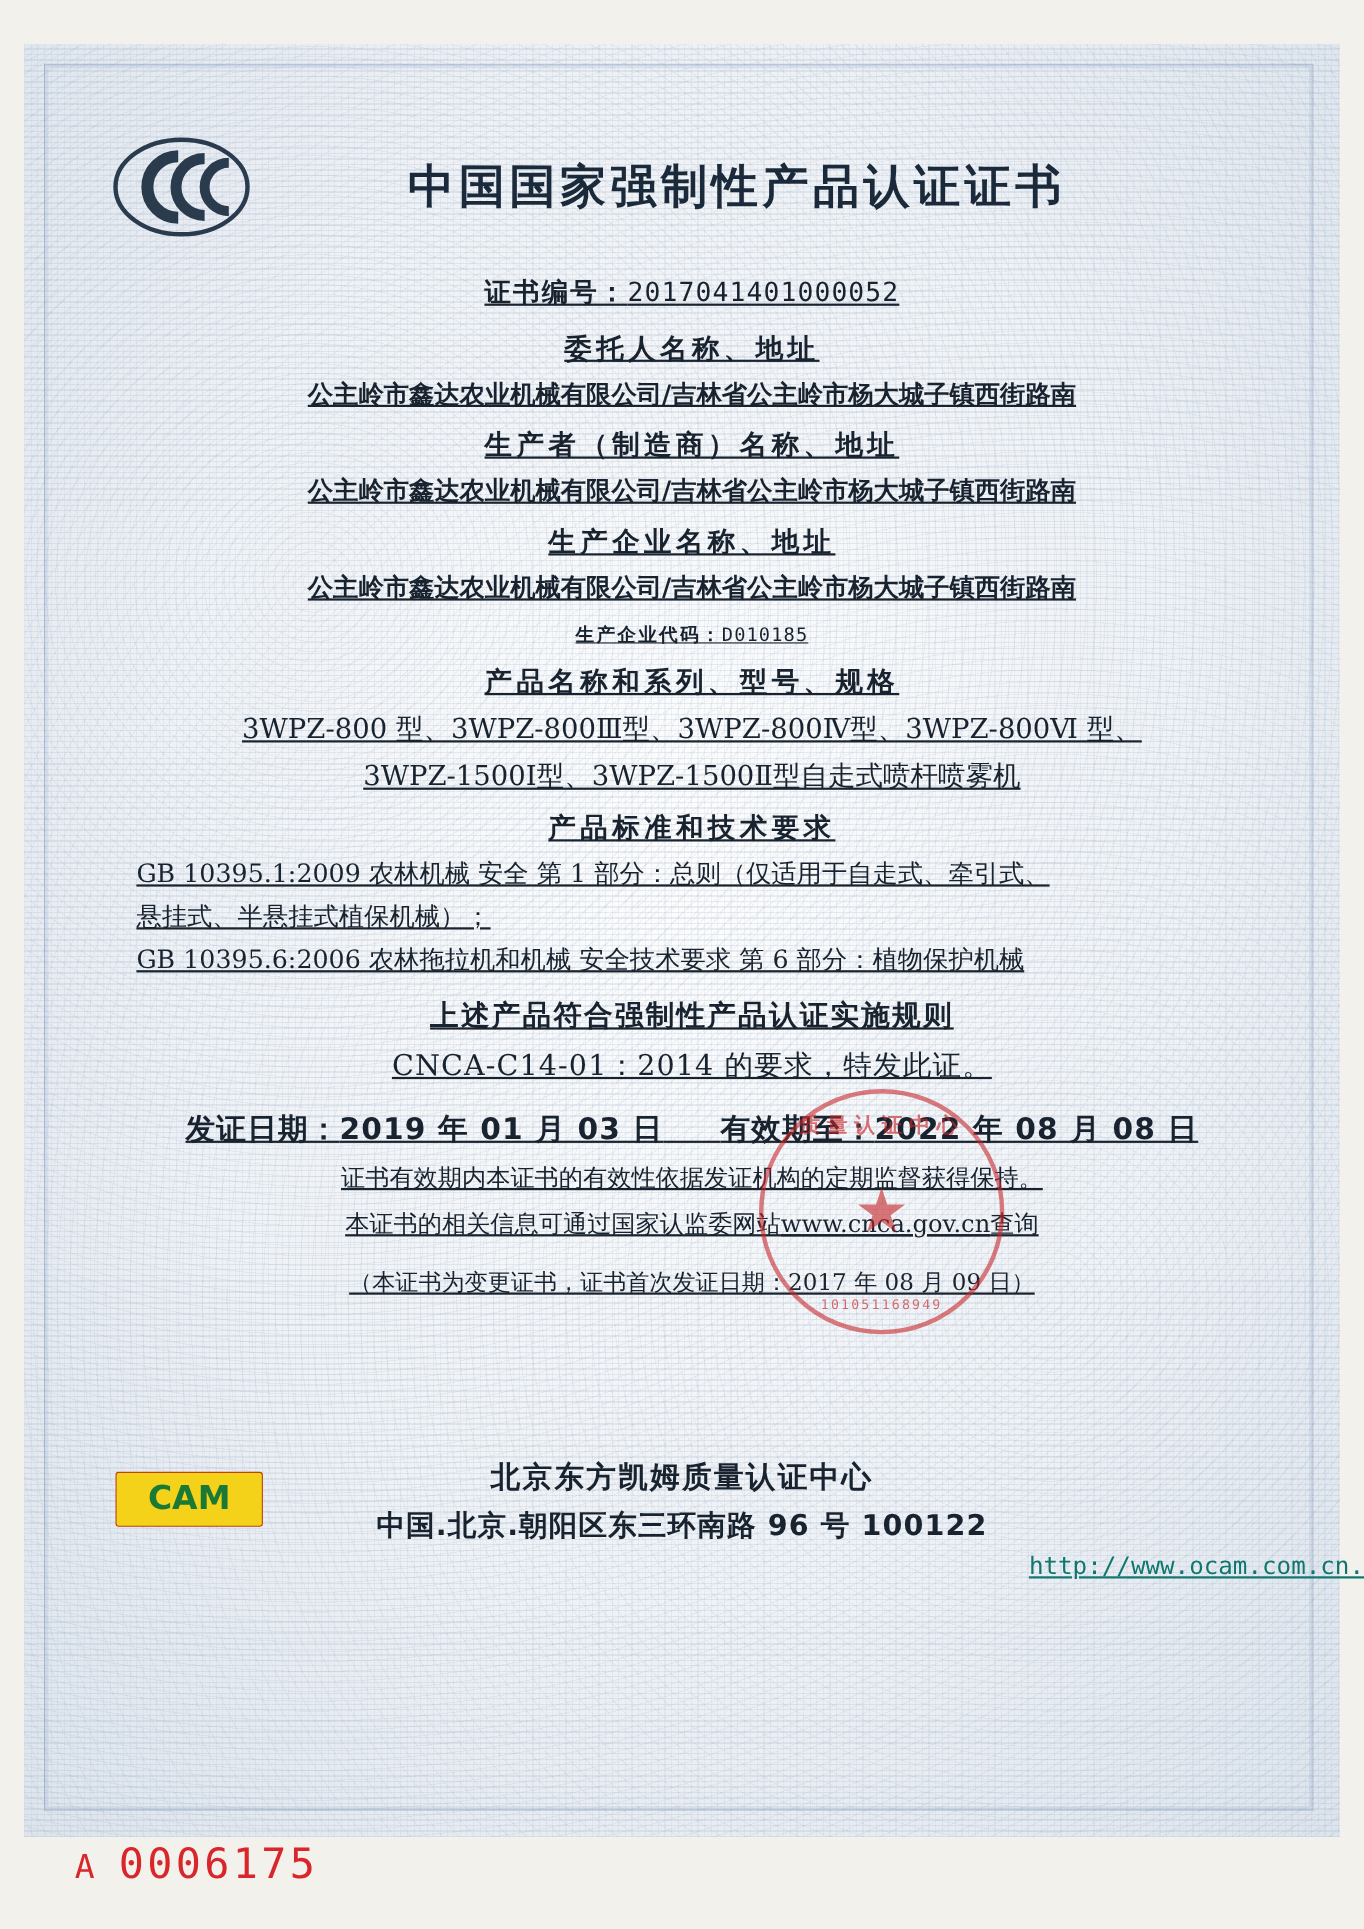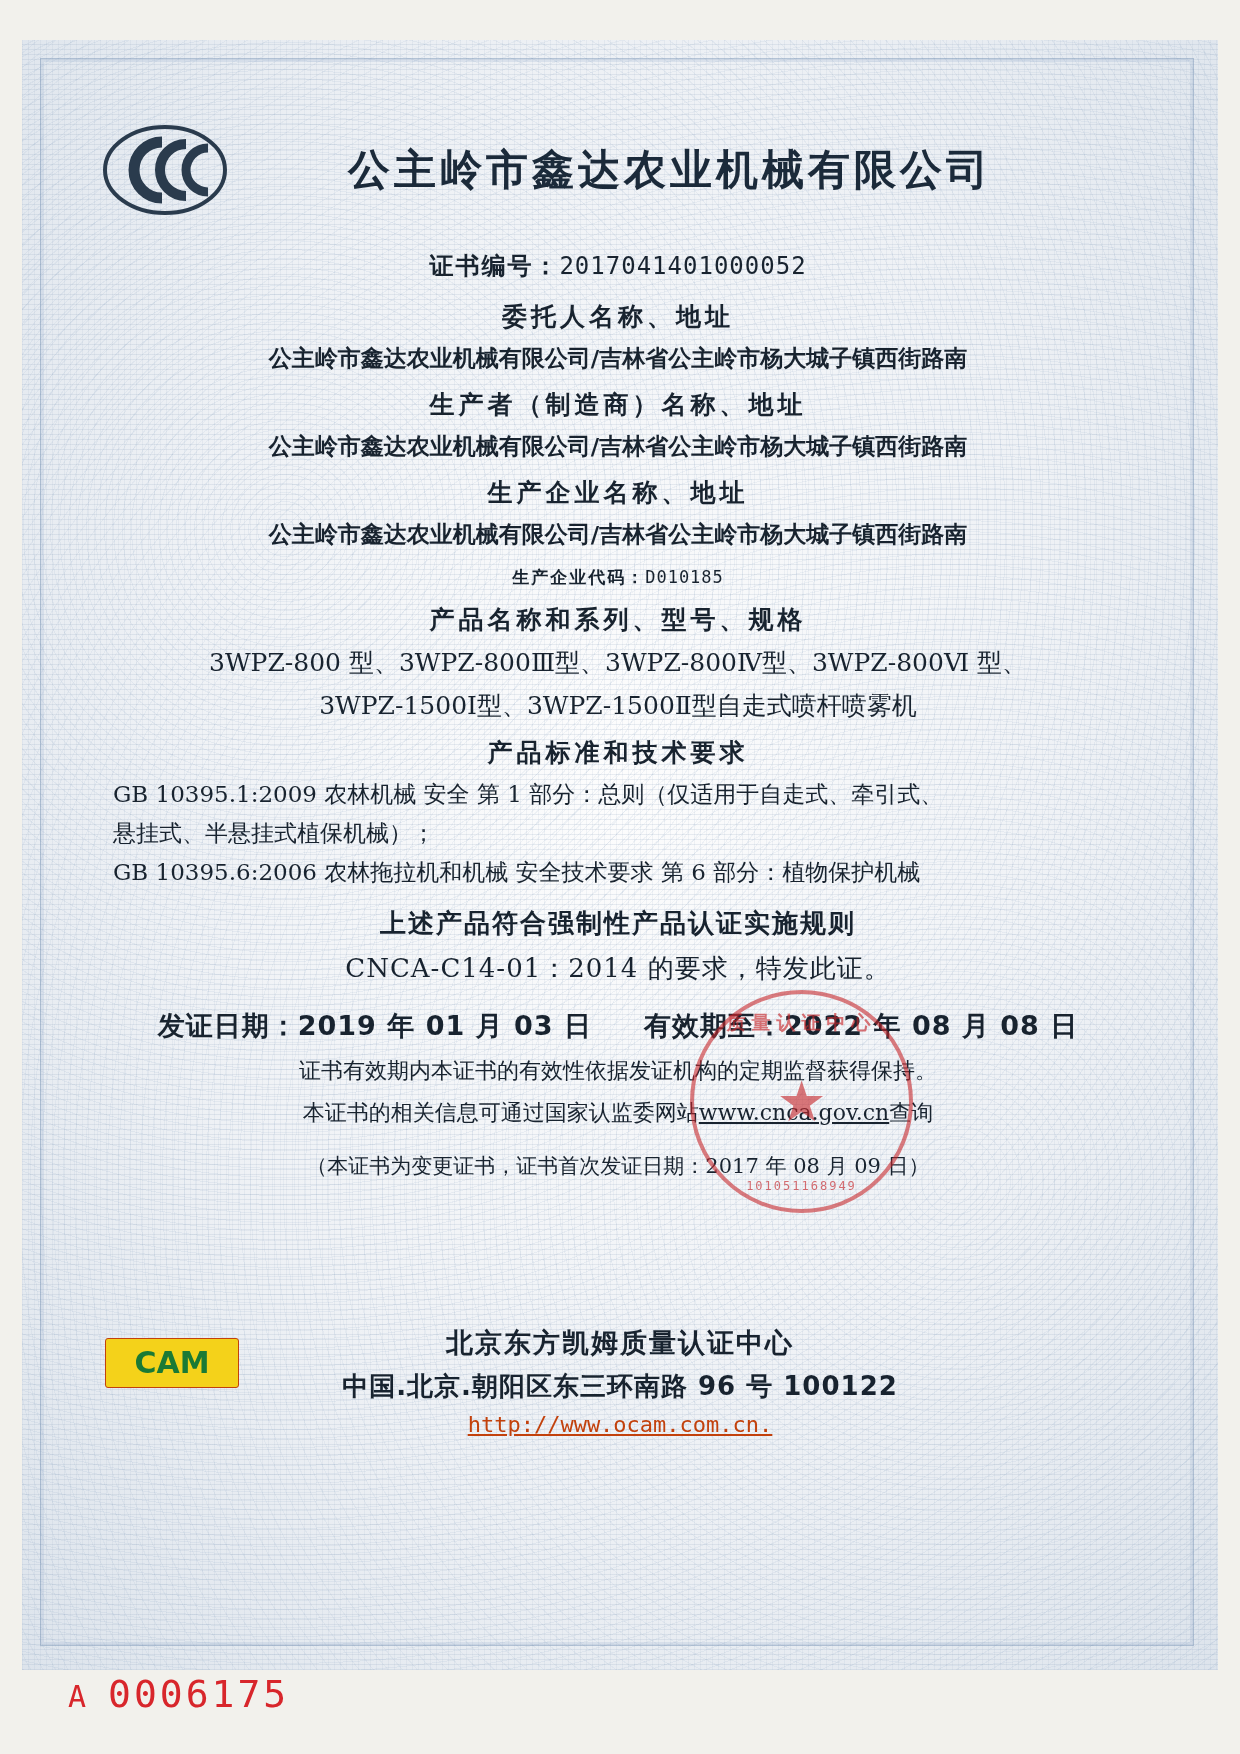--- a/index.html
+++ b/index.html
@@ -72,25 +72,26 @@
     font-family: "DejaVu Sans", sans-serif;
     font-weight: bold;
     font-size: 42px;
     letter-spacing: 4px;
     color: #1b2a3a;
     padding-right: 30px;
   }
 
   .body-area {
     position: absolute;
-    left: 93px;
+    left: 104px;
     top: 250px;
     width: 1050px;
     text-align: center;
     color: #18232f;
+    text-decoration: underline;
   }
   .line { margin: 0 0 6px 0; }
   .cert-no {
     font-family: "DejaVu Sans Mono", monospace;
     font-size: 24px;
     letter-spacing: 1px;
     margin-bottom: 18px;
   }
   .cert-no .lbl {
     font-family: "DejaVu Sans", sans-serif;
@@ -194,23 +195,24 @@
     font-family: "DejaVu Sans", sans-serif;
     font-weight: bold;
     font-size: 26px;
     letter-spacing: 1px;
     color: #18232f;
     margin-bottom: 8px;
   }
   .issuer-url {
     font-family: "DejaVu Sans Mono", monospace;
     font-size: 22px;
-    color: #c2410c;
+    color: #0f766e;
     text-decoration: underline;
     letter-spacing: 0px;
+    text-align: right;
   }
 
   
   .cam-logo {
     position: absolute;
     left: 105px;
     top: 1338px;
     width: 132px;
     height: 48px;
     background: #f4d21a;
@@ -301,21 +303,21 @@
 
     <div class="header">
       <div class="ccc-logo">
         <svg width="130" height="100" viewBox="0 0 130 100" aria-hidden="true">
           <ellipse cx="65" cy="50" rx="60" ry="43" fill="none" stroke="#2a3b4d" stroke-width="4"></ellipse>
           <path d="M62 22 A28 28 0 1 0 62 78" fill="none" stroke="#2a3b4d" stroke-width="11" stroke-linecap="butt"></path>
           <path d="M86 24 A26 26 0 1 0 86 76" fill="none" stroke="#2a3b4d" stroke-width="10" stroke-linecap="butt"></path>
           <path d="M108 28 A22 22 0 1 0 108 72" fill="none" stroke="#2a3b4d" stroke-width="9" stroke-linecap="butt"></path>
         </svg>
       </div>
-      <div class="doc-title">公主岭市鑫达农业机械有限公司</div>
+      <div class="doc-title">中国国家强制性产品认证证书</div>
     </div>
 
     <div class="body-area">
 
       <div class="cert-no line">
         <span class="lbl">证书编号：</span><span>2017041401000052</span>
       </div>
 
       <div class="field-label">委托人名称、地址</div>
       <div class="field-value">公主岭市鑫达农业机械有限公司/吉林省公主岭市杨大城子镇西街路南</div>

